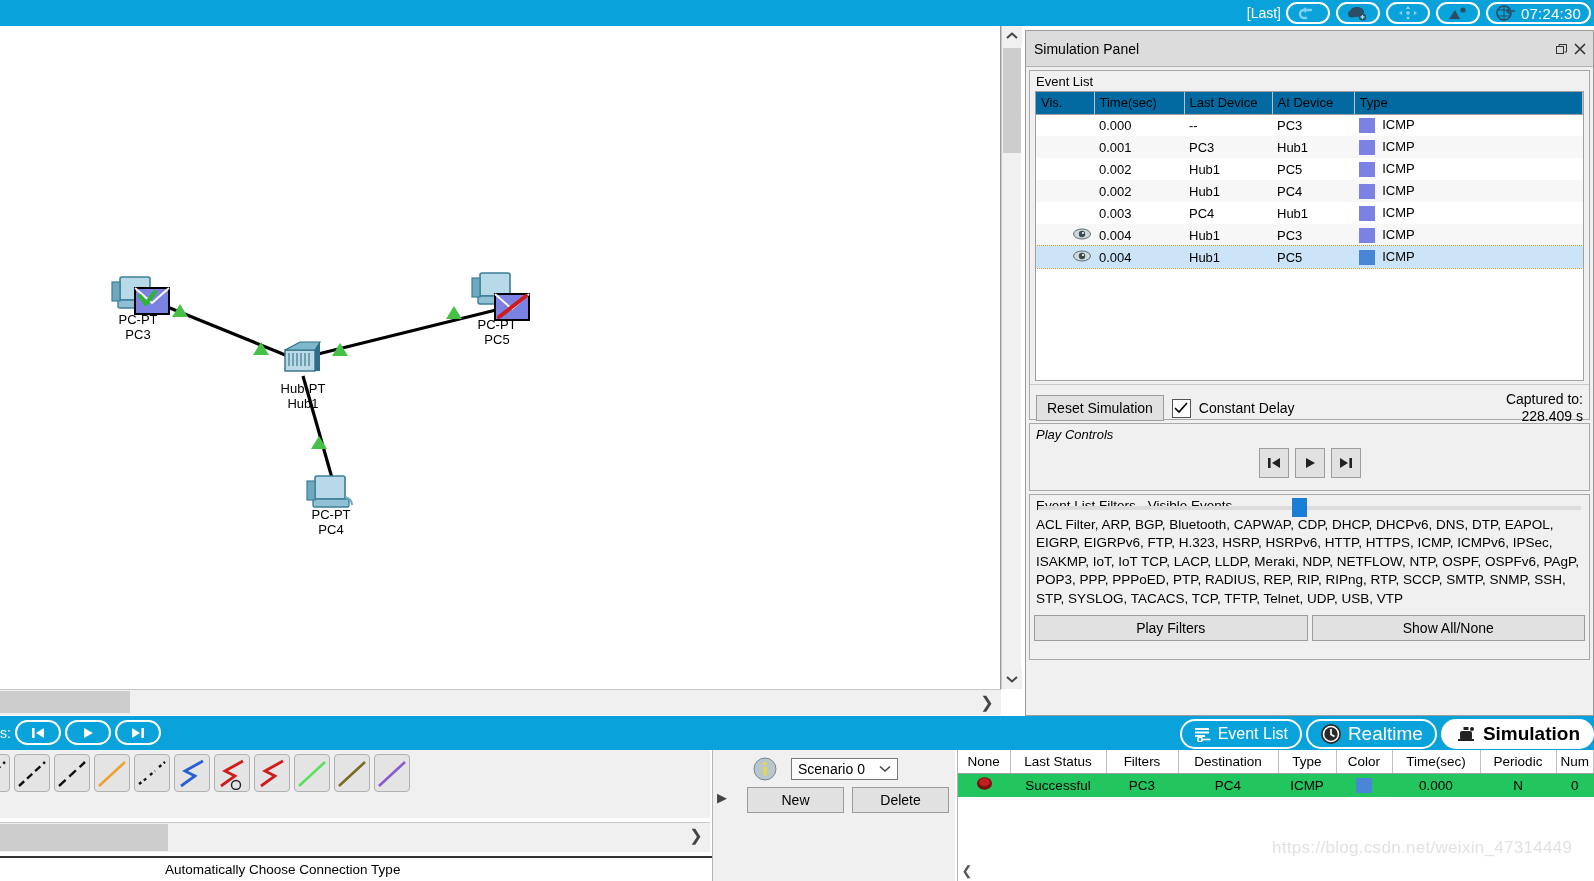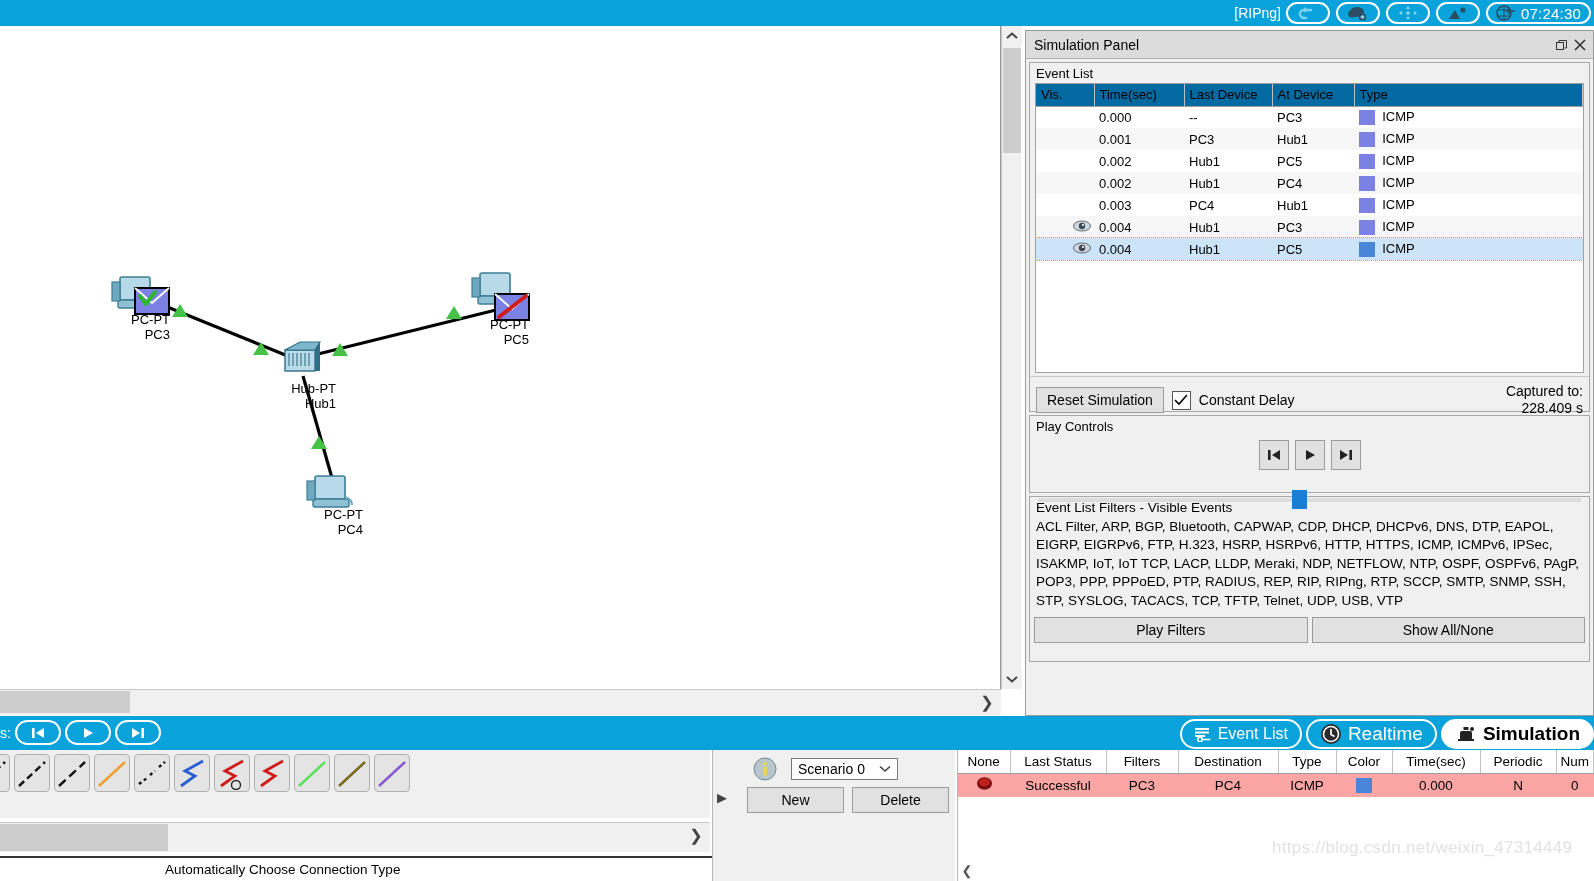--- a/index.html
+++ b/index.html
@@ -55,31 +55,31 @@
     background: #f0f0f0; border-top: 1px solid #c8c8c8;
   }
   .sb-thumb-h { position: absolute; left: 0; top: 1px; width: 130px; height: 22px; background: #cdcdcd; }
   .sb-right-arrow {
     position: absolute; right: 4px; top: 2px; width: 20px; height: 20px;
     display: flex; align-items: center; justify-content: center; font-size: 16px; color: #444;
   }
 
   
   .dev-label {
-    position: absolute; text-align: right; font-size: 13px; color: #000;
+    position: absolute; text-align: center; font-size: 13px; color: #000;
     line-height: 15px; white-space: nowrap;
   }
 
   
   .simpanel {
     position: absolute; left: 1025px; top: 30px; width: 569px; height: 686px;
     background: #f0f0f0; border: 1px solid #9b9b9b;
   }
   .simpanel-title {
-    height: 28px; background: #dcdcdc; border-bottom: 1px solid #b4b4b4;
+    height: 36px; background: #dcdcdc; border-bottom: 1px solid #b4b4b4;
     display: flex; align-items: center; padding: 0 4px 0 8px; font-size: 14px;
   }
   .simpanel-title .t { flex: 1; }
   .title-btn { width: 18px; height: 18px; display: flex; align-items: center; justify-content: center; color:#333; }
 
   .panel-sec { border: 1px solid #a8a8a8; margin: 3px; background: #f0f0f0; }
   .panel-sec-label { font-size: 13px; padding: 3px 6px 2px 6px; }
 
   
   .evt-wrap { background: #fff; border: 1px solid #a0a0a0; margin: 0 5px 0 5px; height: 290px; overflow: hidden; position: relative;}
@@ -176,35 +176,35 @@
 
   .pdu-pane {
     position: absolute; left: 957px; top: 750px; width: 637px; height: 131px;
     background: #fff; border-left: 1px solid #b5b5b5;
   }
   table.pdu { width: 100%; border-collapse: collapse; font-size: 13.5px; table-layout: fixed; }
   table.pdu th {
     font-weight: normal; background: #fff; border-right: 1px solid #c0c0c0;
     border-bottom: 1px solid #9e9e9e; padding: 3px 4px; height: 23px; text-align: center;
   }
-  table.pdu td { padding: 2px 4px; height: 24px; text-align: center; background: #fca5a5; }
+  table.pdu td { padding: 2px 4px; height: 24px; text-align: center; background: #22c55e; }
   .pdu-scroll-left { position: absolute; left: 0; bottom: 0; width: 18px; height: 22px; display:flex;align-items:center;justify-content:center; color:#555; }
 
   .watermark {
     position: absolute; left: 1272px; top: 838px; font-size: 17px;
     color: #e2e2e2; white-space: nowrap; letter-spacing: .3px; pointer-events: none;
   }
 </style>
 </head>
 <body>
 
 <div id="app">
 
   <div class="topbar">
-    <span class="root-label">[RIPng]</span>
+    <span class="root-label">[Last]</span>
     <div class="pill">
       <svg width="20" height="15" viewBox="0 0 20 15">
           <path d="M13 4 H6 a4 4 0 1 0 0 8 h2" stroke="#7fd2f2" stroke-width="2.4" fill="none" stroke-linecap="round"></path>
           <path d="M8 1 L4 4 L8 7 Z" fill="#7fd2f2"></path>
         </svg>
     </div>
     <div class="pill">
       <svg width="22" height="16" viewBox="0 0 22 16">
           <ellipse cx="10" cy="7" rx="7" ry="5" fill="#2a4d63"></ellipse>
           <ellipse cx="5" cy="9" rx="4" ry="3.4" fill="#2a4d63"></ellipse>
@@ -438,21 +438,21 @@
             </svg>
         </div>
         <span style="font-size:14px">Constant Delay</span>
         <div class="cap-to">
           <div>Captured to:</div>
           <div>228.409 s</div>
         </div>
       </div>
     </div>
 
-    <div class="panel-sec" style="height:78px;">
+    <div class="panel-sec" style="height:68px;font-style:italic;">
       <div class="panel-sec-label">Play Controls</div>
       <div class="playctl-body">
         <div class="playbtns">
           <div class="pbtn">
             <svg width="16" height="14" viewBox="0 0 16 14">
                 <rect x="2" y="2" width="2.6" height="10" fill="#222"></rect>
                 <polygon points="14,2 14,12 6,7" fill="#222"></polygon>
               </svg>
           </div>
           <div class="pbtn">

